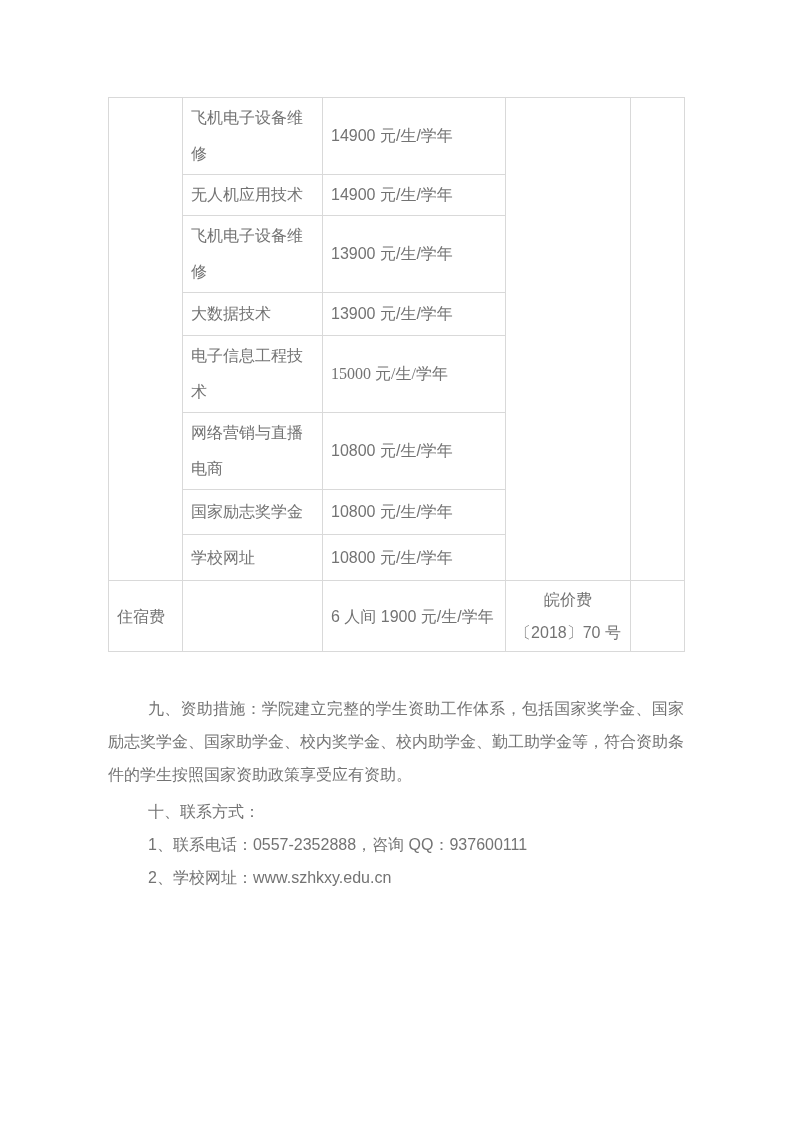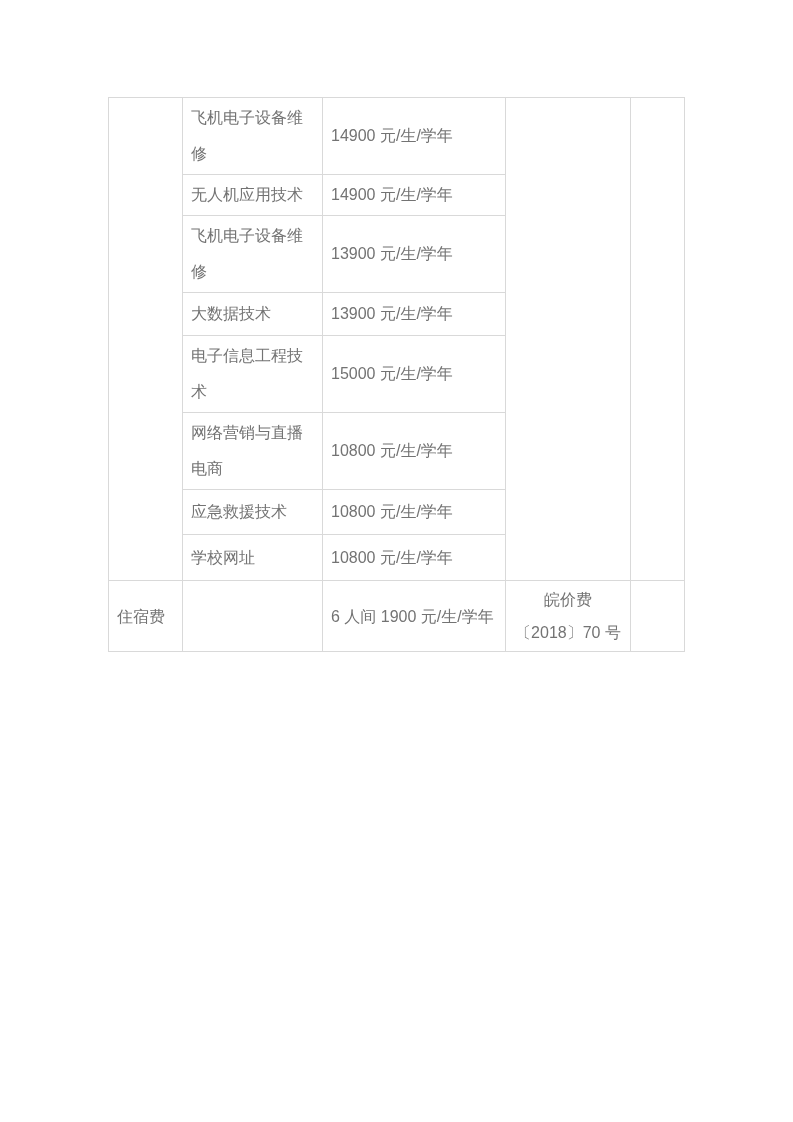--- a/index.html
+++ b/index.html
@@ -71,41 +71,47 @@
             <td>14900 元/生/学年</td>
           </tr>
           <tr style="height: 74px;">
             <td>飞机电子设备维修</td>
             <td>13900 元/生/学年</td>
           </tr>
           <tr style="height: 43px;">
             <td>大数据技术</td>
             <td>13900 元/生/学年</td>
           </tr>
-          <tr style="height: 75px;">
+          <tr style="height: 75px; font-family: Liberation Serif, serif;">
             <td>电子信息工程技术</td>
             <td>15000 元/生/学年</td>
           </tr>
           <tr style="height: 75px; margin-top: 17px;">
             <td>网络营销与直播电商</td>
             <td>10800 元/生/学年</td>
           </tr>
           <tr style="height: 45px;">
-            <td>应急救援技术</td>
+            <td>国家励志奖学金</td>
             <td>10800 元/生/学年</td>
           </tr>
           <tr style="height: 46px;">
             <td>学校网址</td>
             <td>10800 元/生/学年</td>
           </tr>
           <tr class="acc-row" style="height:68px">
           <td>住宿费</td>
           <td></td>
           <td>6 人间 1900 元/生/学年</td>
           <td class="basis-cell">皖价费〔2018〕70 号</td>
           <td></td>
         </tr>
       </tbody>
     </table>
 
+    <div class="paragraphs">
+      <p class="para-aid">九、资助措施：学院建立完整的学生资助工作体系，包括国家奖学金、国家励志奖学金、国家助学金、校内奖学金、校内助学金、勤工助学金等，符合资助条件的学生按照国家资助政策享受应有资助。</p>
+      <p class="para-contact-heading">十、联系方式：</p>
+      <p>1、联系电话：0557-2352888，咨询 QQ：937600111</p>
+      <p>2、学校网址：www.szhkxy.edu.cn</p>
+    </div>
 
   </div>
 </div>
 
 </body></html>

